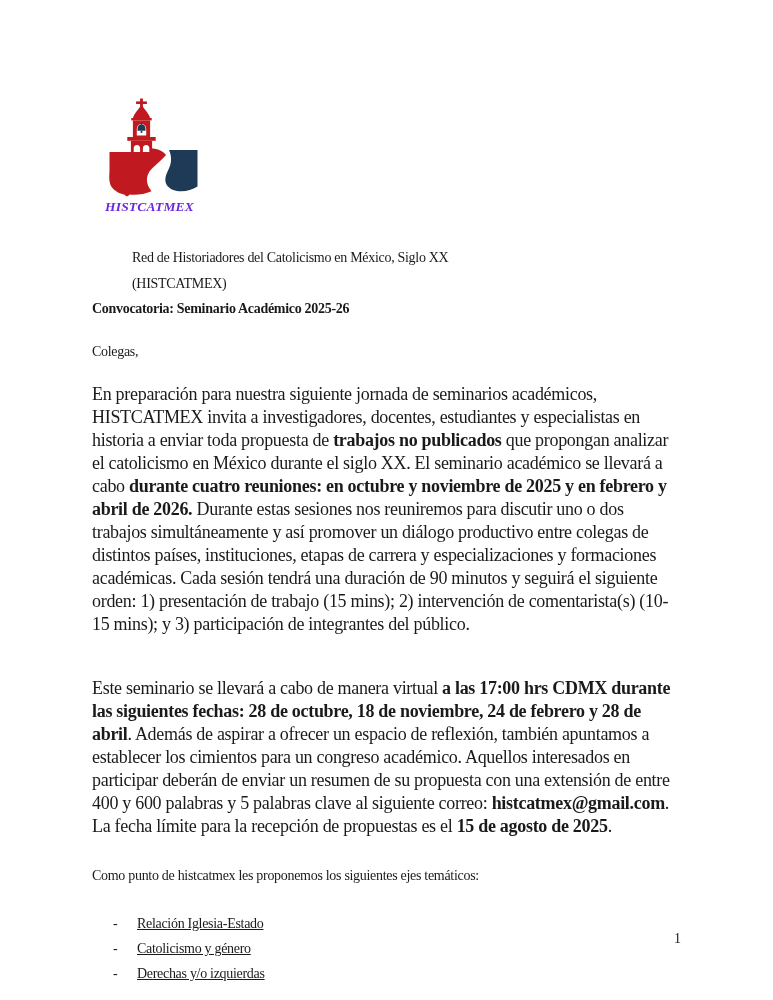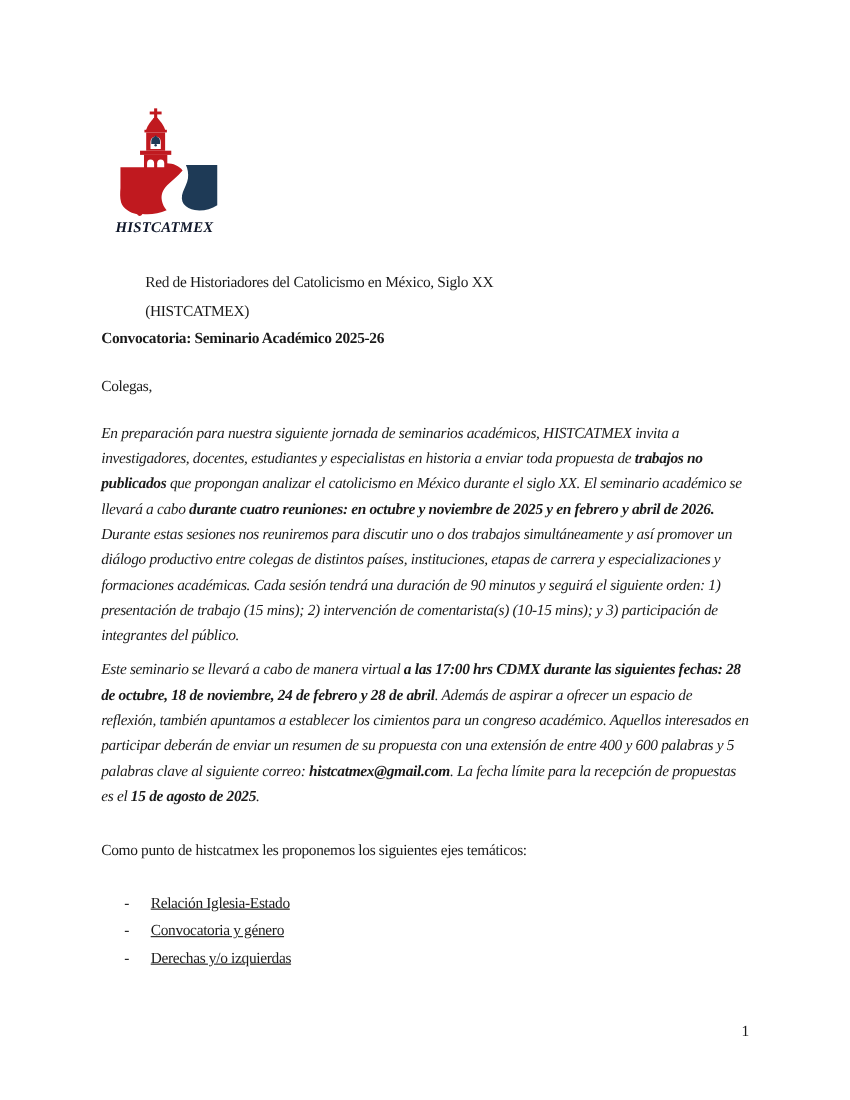--- a/index.html
+++ b/index.html
@@ -47,27 +47,26 @@
     font-weight: bold;
   }
   .salutation {
     margin-top: 20px;
     font-size: 14px;
     letter-spacing: -0.3px;
     line-height: 23px;
   }
   .body-par {
     margin-top: 20px;
-    font-size: 14px;
+    font-size: 18px;
     letter-spacing: -0.3px;
     line-height: 23px;
     text-align: left;
-    font-style: italic;
   }
-  .body-par + .body-par { margin-top: 8px; }
+  .body-par + .body-par { margin-top: 41px; }
   .b { font-weight: bold; }
   .themes-intro {
     margin-top: 26px;
     font-size: 14px;
     letter-spacing: -0.3px;
     line-height: 23px;
   }
   .themes {
     margin-top: 24px;
   }
@@ -112,40 +111,40 @@
           <rect x="21.8" y="39" width="28.4" height="3.8" fill="#c0191f"></rect>
           <rect x="25.4" y="42.8" width="21.2" height="14" fill="#c0191f"></rect>
           <path d="M28.2,56.8 L28.2,50.4 A3.2,3.5 0 0 1 34.6,50.4 L34.6,56.8 Z" fill="#ffffff"></path>
           <path d="M37.4,56.8 L37.4,50.4 A3.2,3.5 0 0 1 43.8,50.4 L43.8,56.8 Z" fill="#ffffff"></path>
           <rect x="18.8" y="56.8" width="34.4" height="4.6" fill="#c0191f"></rect>
           <path d="M4,54 L46,54 L46,50.5 C52,50.5 57.5,53 60.5,57 C56,62.5 50.5,66.5 46.5,70.5 C42.5,74.5 40.8,79 41.6,84 C42.2,87.5 43.8,90.5 46,93.2 C39,96 31,97.5 24,96.5 C22.8,98.6 20.6,99 19.2,96.8 C12.5,95.2 6.5,91.5 4.6,86 C3.4,82 3.7,77 4,73 Z" fill="#c0191f"></path>
         </g>
 
         <path d="M63.5,52 L92,52 L92,88.5 C86,92.5 78.5,94 71.5,93 C67.5,92.4 64,90.6 61.5,87.5 C59.5,84.5 59.3,80.5 60.8,76.5 C62.3,72.5 64.8,68.5 65.4,64 C65.9,59.8 65.2,55.6 63.5,52 Z" fill="#1e3a56"></path>
       </svg>
-      <div class="logo-text" style="color: #0f172a;">HISTCATMEX</div>
+      <div class="logo-text" style="color: #6d28d9;">HISTCATMEX</div>
     </div>
 
     <div class="org">
       <div>Red de Historiadores del Catolicismo en México, Siglo XX</div>
       <div>(HISTCATMEX)</div>
     </div>
 
     <div class="doc-title">Convocatoria: Seminario Académico 2025-26</div>
 
     <div class="salutation">Colegas,</div>
 
     <div class="body-par"><span>En preparación para nuestra siguiente jornada de seminarios académicos, HISTCATMEX invita a investigadores, docentes, estudiantes y especialistas en historia a enviar toda propuesta de </span><span class="b">trabajos no publicados</span><span> que propongan analizar el catolicismo en México durante el siglo XX. El seminario académico se llevará a cabo </span><span class="b">durante cuatro reuniones: en octubre y noviembre de 2025 y en febrero y abril de 2026.</span><span> Durante estas sesiones nos reuniremos para discutir uno o dos trabajos simultáneamente y así promover un diálogo productivo entre colegas de distintos países, instituciones, etapas de carrera y especializaciones y formaciones académicas. Cada sesión tendrá una duración de 90 minutos y seguirá el siguiente orden: 1) presentación de trabajo (15 mins); 2) intervención de comentarista(s) (10-15 mins); y 3) participación de integrantes del público.</span></div>
 
     <div class="body-par"><span>Este seminario se llevará a cabo de manera virtual </span><span class="b">a las 17:00 hrs CDMX durante las siguientes fechas: 28 de octubre, 18 de noviembre, 24 de febrero y 28 de abril</span><span>. Además de aspirar a ofrecer un espacio de reflexión, también apuntamos a establecer los cimientos para un congreso académico. Aquellos interesados en participar deberán de enviar un resumen de su propuesta con una extensión de entre 400 y 600 palabras y 5 palabras clave al siguiente correo: </span><span class="b">histcatmex@gmail.com</span><span>. La fecha límite para la recepción de propuestas es el </span><span class="b">15 de agosto de 2025</span><span>.</span></div>
 
     <div class="themes-intro">Como punto de histcatmex les proponemos los siguientes ejes temáticos:</div>
 
     <div class="themes">
         <div class="theme-item"><span class="bullet">-</span><span>Relación Iglesia-Estado</span></div>
-        <div class="theme-item"><span class="bullet">-</span><span>Convocatoria y género</span></div>
+        <div class="theme-item"><span class="bullet">-</span><span>Catolicismo y género</span></div>
         <div class="theme-item"><span class="bullet">-</span><span>Derechas y/o izquierdas</span></div>
       </div>
 
   </div>
 
   <div class="page-number">1</div>
 </div>
 
 </body></html>

